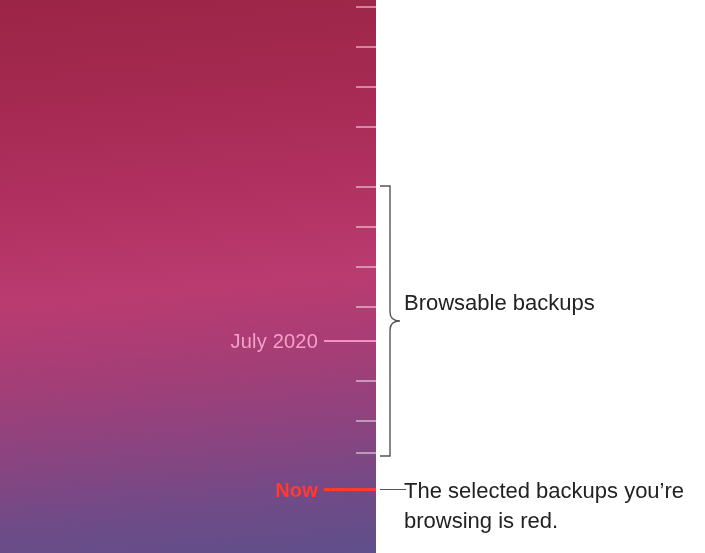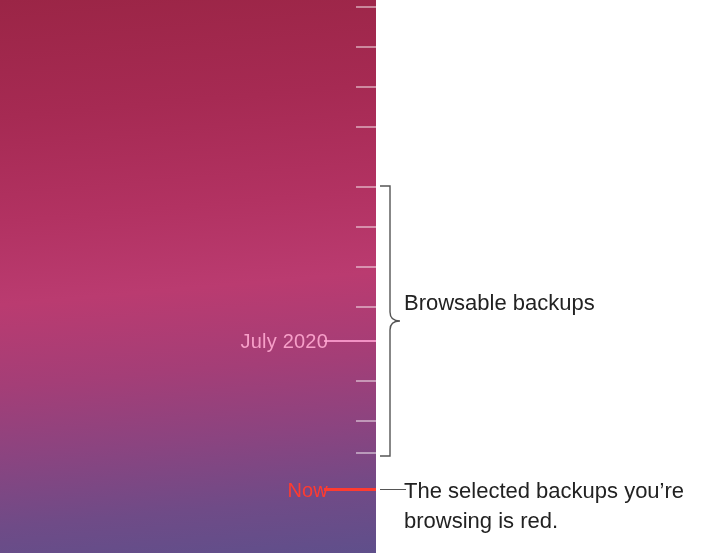--- a/index.html
+++ b/index.html
@@ -15,29 +15,29 @@
     position: absolute;
     right: 0;
     height: 2px;
     background: rgba(255,255,255,0.45);
   }
   .tick.short { width: 20px; }
   .tick.long  { width: 52px; background: rgba(255,160,210,0.85); }
   .tick.now   { width: 52px; background: #ff3b30; height: 3px; }
   .tick-label {
     position: absolute;
-    right: 48px;
+    right: 58px;
     transform: translateY(-50%);
     font-size: 20px;
     letter-spacing: 0.2px;
     white-space: nowrap;
     text-align: right;
   }
   .lbl-july { color: rgba(255,170,210,0.9); font-weight: 500; }
-  .lbl-now  { color: #ff3b30; font-weight: 400; margin-left: 40px; }
+  .lbl-now  { color: #ff3b30; font-weight: 700; margin-left: 40px; }
   .annotation {
     position: absolute;
     left: 404px;
     width: 285px;
     font-size: 22px;
     color: #222;
     line-height: 1.35;
   }
   .bracket { position: absolute; pointer-events: none; }
   .lead { position: absolute; height: 1px; background: #555; }

